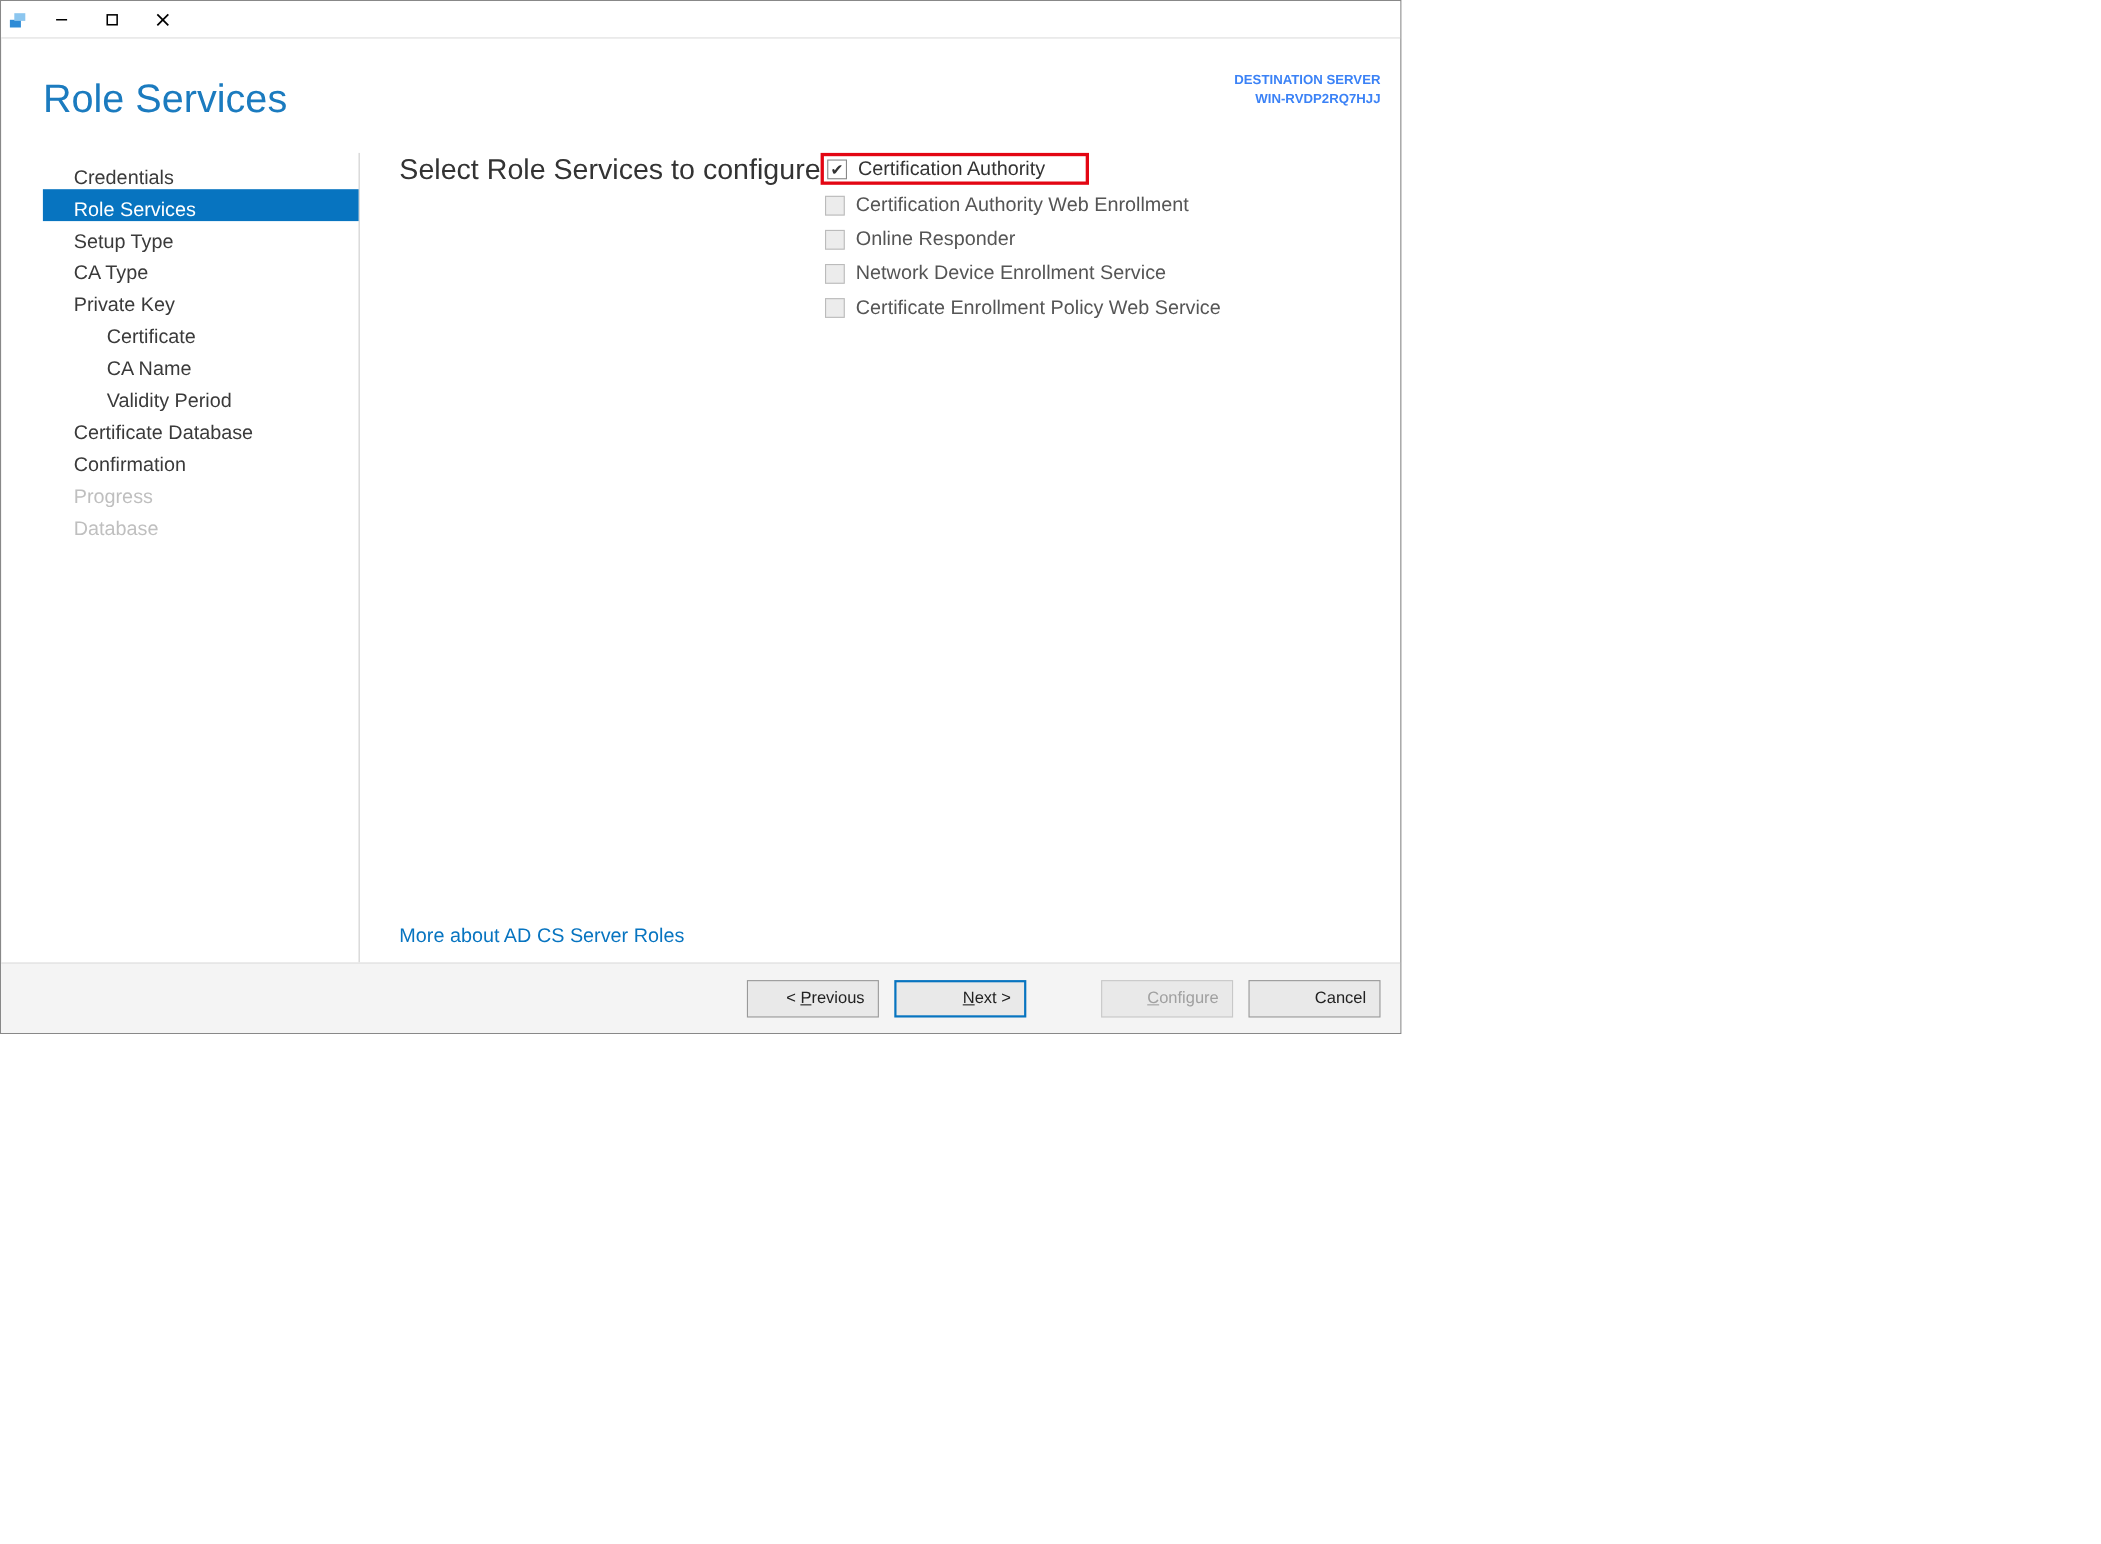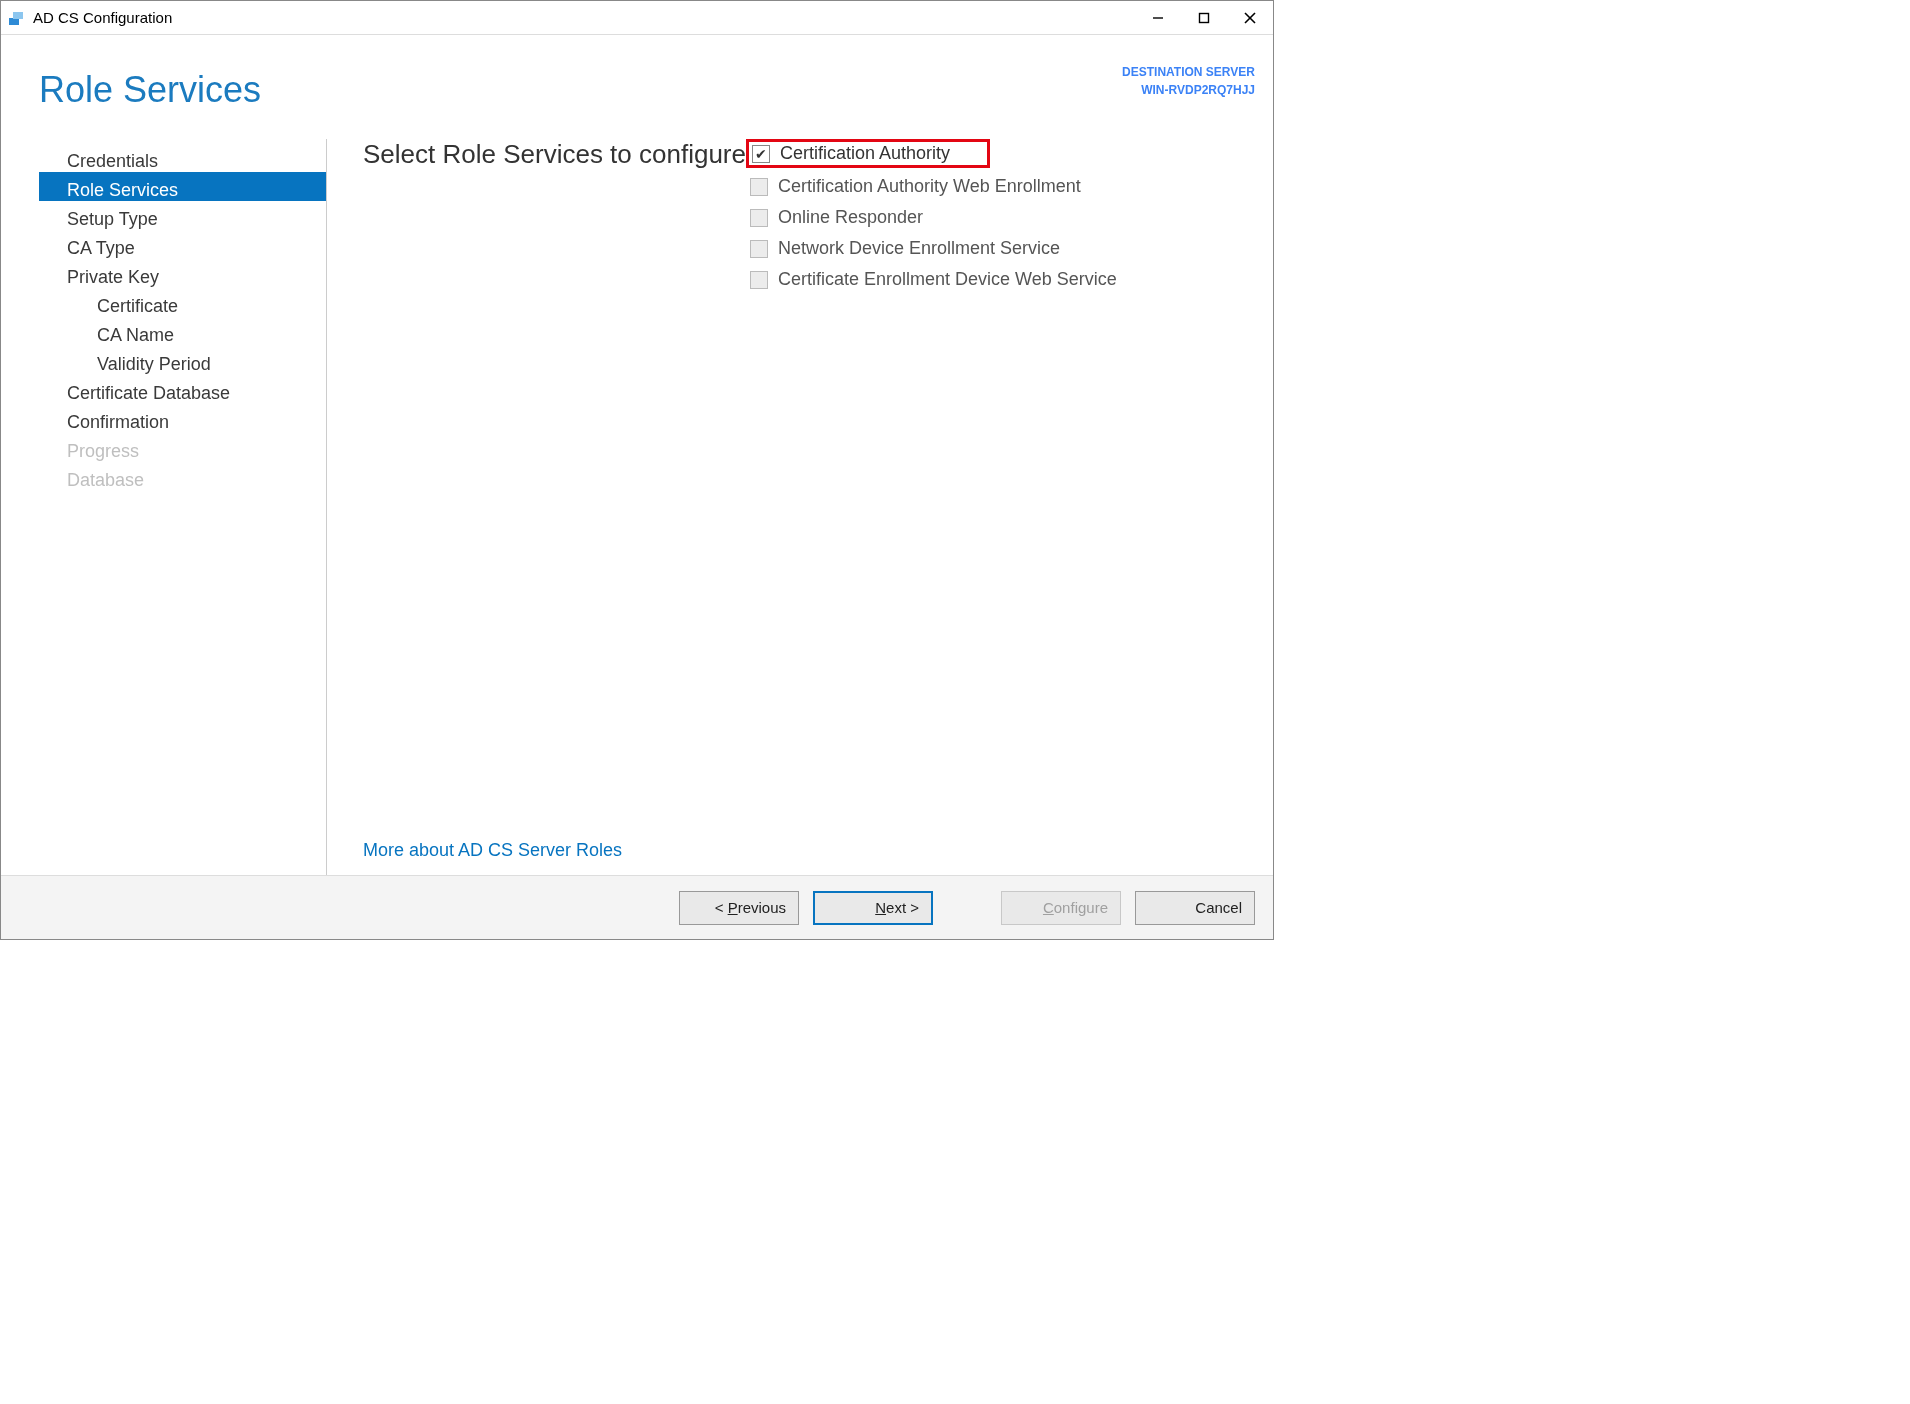--- a/index.html
+++ b/index.html
@@ -160,21 +160,20 @@
 </head>
 <body>
 
 <div class="titlebar">
   <span class="app-icon">
     <svg width="18" height="18" viewBox="0 0 18 18">
       <rect x="1" y="9" width="10" height="7" fill="#2e8bd6"></rect>
       <rect x="5" y="3" width="10" height="7" fill="#8cc6ef"></rect>
     </svg>
   </span>
-  <span class="title">AD CS Configuration</span>
   <div class="winbtn">
     <svg width="12" height="12">
         <line x1="1" y1="6" x2="11" y2="6" stroke="#000" stroke-width="1.4"></line>
       </svg>
   </div>
   <div class="winbtn">
     <svg width="12" height="12">
         <rect x="1.5" y="1.5" width="9" height="9" fill="none" stroke="#000" stroke-width="1.4"></rect>
       </svg>
   </div>
@@ -223,21 +222,21 @@
         <div class="role-item disabled">
           <span class="cb"></span>
           <span>Online Responder</span>
         </div>
         <div class="role-item disabled">
           <span class="cb"></span>
           <span>Network Device Enrollment Service</span>
         </div>
         <div class="role-item disabled">
           <span class="cb"></span>
-          <span>Certificate Enrollment Device Web Service</span>
+          <span>Certificate Enrollment Policy Web Service</span>
         </div>
       </div>
     <div class="more-link">More about AD CS Server Roles</div>
   </div>
 </div>
 
 <div class="footer">
   <button class="btn">&lt;&nbsp;<span class="mnemonic">P</span>revious</button>
   <button class="btn primary"><span class="mnemonic">N</span>ext&nbsp;&gt;</button>
   <span style="width:40px"></span>

